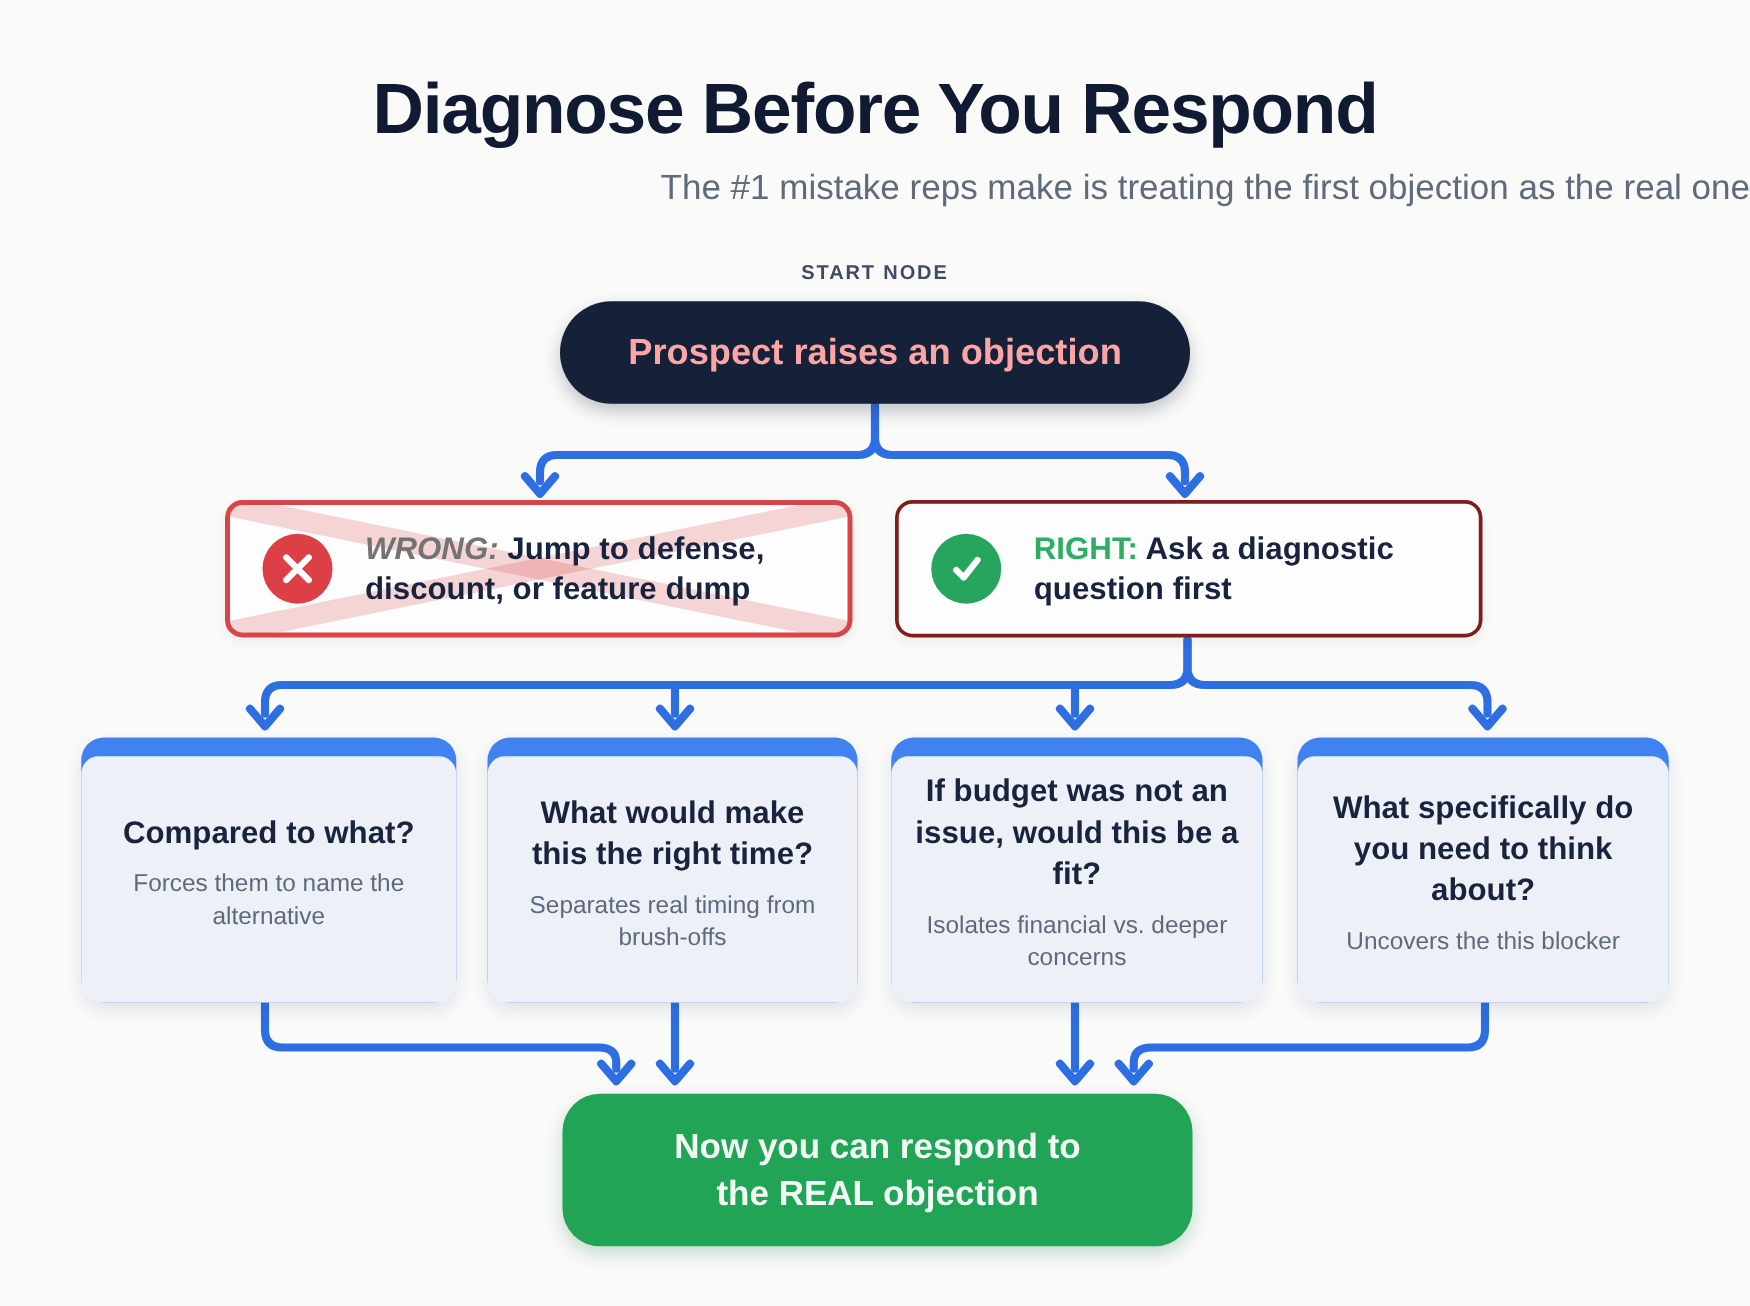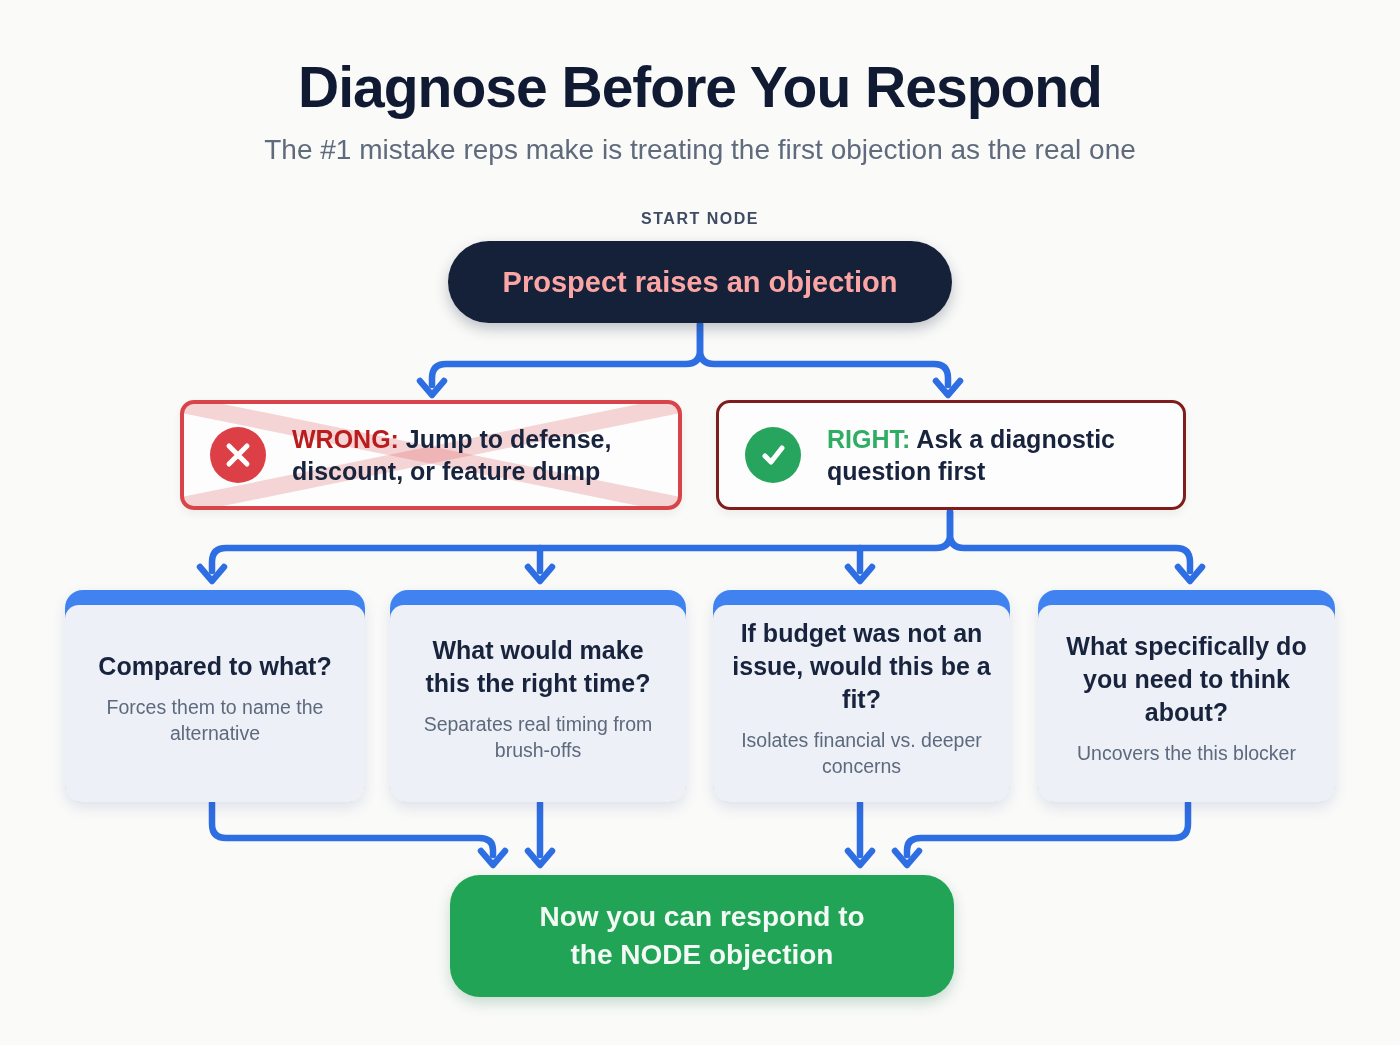--- a/index.html
+++ b/index.html
@@ -20,21 +20,21 @@
     top: 54px; left: 0; width: 100%;
     text-align: center;
     font-size: 57px;
     font-weight: 800;
     letter-spacing: -1px;
     color: #101b33;
   }
   .page-subtitle {
     position: absolute;
     top: 134px; left: 0; width: 100%;
-    text-align: center;
+    text-align: right;
     font-size: 28px;
     font-weight: 400;
     color: #5f6b7c;
   }
   .start-label {
     position: absolute;
     top: 210px; left: 0; width: 100%;
     text-align: center;
     font-size: 16px;
     font-weight: 700;
@@ -105,21 +105,21 @@
   .branch-text {
     z-index: 1;
     margin-left: 26px;
     font-size: 25px;
     font-weight: 700;
     line-height: 1.3;
     color: #18233d;
   }
   .branch-box.wrong .branch-text { width: 360px; }
   .branch-box.right .branch-text { width: 330px; }
-  .label-wrong { color: #b91c1c; }
+  .label-wrong { color: #737373; font-style: italic; }
   .label-right { color: #2fae63; }
 
   
   .q-card {
     position: absolute;
     top: 590px;
     height: 212px;
     background: #3f82f0;
     border-radius: 18px;
     box-shadow: 0 6px 14px rgba(30,60,120,0.12);
@@ -248,16 +248,16 @@
   </div>
   <div class="q-card c4">
     <div class="q-body">
       <div class="q-title">What specifically do you need to think about?</div>
       <div class="q-sub">Uncovers the this blocker</div>
     </div>
   </div>
 
   <div class="end-node">
     <div>Now you can respond to</div>
-    <div>the NODE objection</div>
+    <div>the REAL objection</div>
   </div>
 
 </div>
 
 </body></html>

